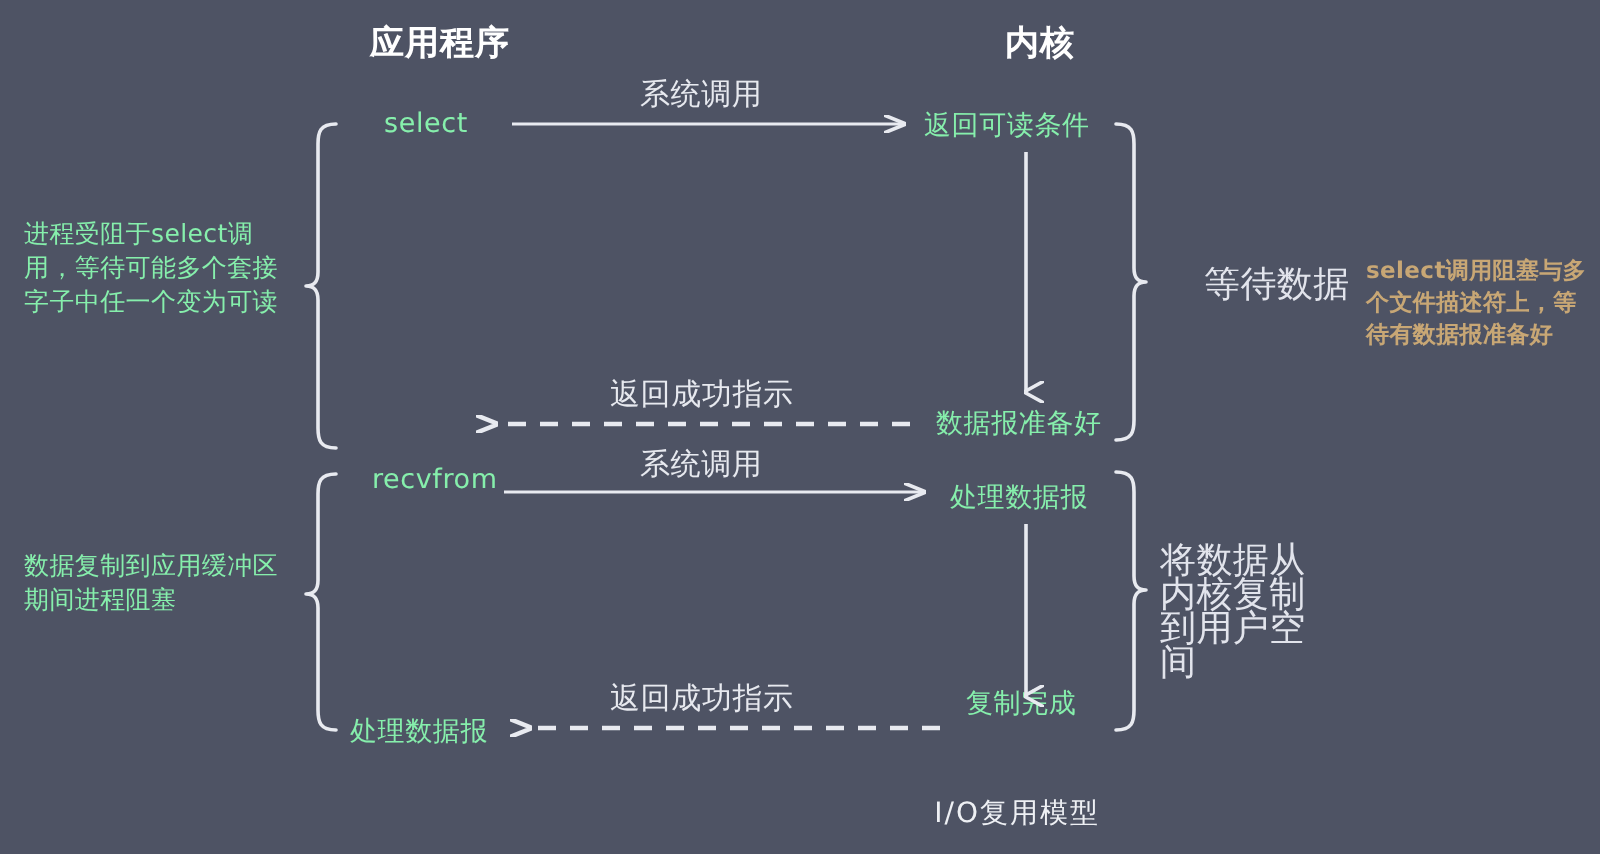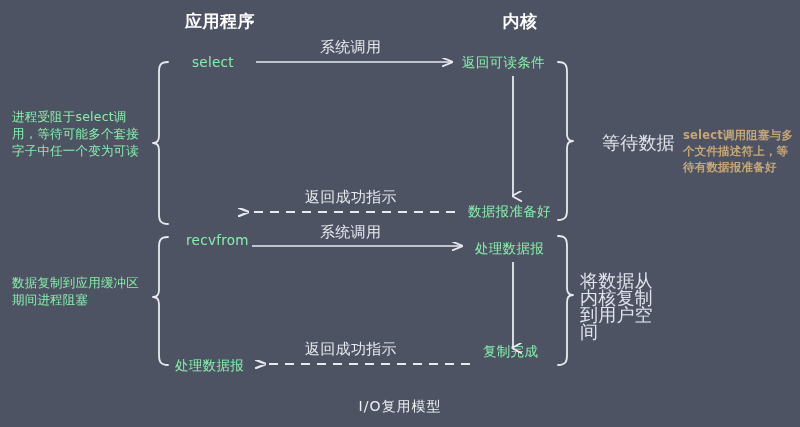--- a/index.html
+++ b/index.html
@@ -115,21 +115,21 @@
   <div class="abs side-note" style="left:12px; top:108px; width:132px;">进程受阻于select调用，等待可能多个套接字子中任一个变为可读</div>
 
   <div class="abs side-note" style="left:12px; top:274px; width:132px;">数据复制到应用缓冲区期间进程阻塞</div>
 
   <div class="abs brace-note" style="left:602px; top:134px;">等待数据</div>
 
   <div class="abs brace-note" style="left:580px; top:272px; width:76px; white-space:normal;">将数据从内核复制到用户空间</div>
 
   <div class="abs orange-note" style="left:683px; top:127px; width:112px;font-weight:bold;">select调用阻塞与多个文件描述符上，等待有数据报准备好</div>
 
-  <div class="abs caption" style="left:250px; top:398px; width:300px;">I/O复用模型</div>
+  <div class="abs caption" style="left:250px; top:398px; width:300px;text-align:right;">I/O复用模型</div>
 
   <svg class="overlay" viewBox="0 0 800 427">
     <defs>
       <marker id="ah-right" markerWidth="11" markerHeight="9" refX="10" refY="4.5" orient="auto" markerUnits="userSpaceOnUse">
         <path d="M0,0 L11,4.5 L0,9" fill="none" stroke="#e8eaf0" stroke-width="1.8" stroke-linecap="round" stroke-linejoin="round"></path>
       </marker>
       <marker id="ah-left" markerWidth="11" markerHeight="9" refX="1" refY="4.5" orient="auto" markerUnits="userSpaceOnUse">
         <path d="M11,0 L0,4.5 L11,9" fill="none" stroke="#e8eaf0" stroke-width="2.2" stroke-linecap="round" stroke-linejoin="round"></path>
       </marker>
       <marker id="ah-down" markerWidth="11" markerHeight="10" refX="5.5" refY="9" orient="auto" markerUnits="userSpaceOnUse">

